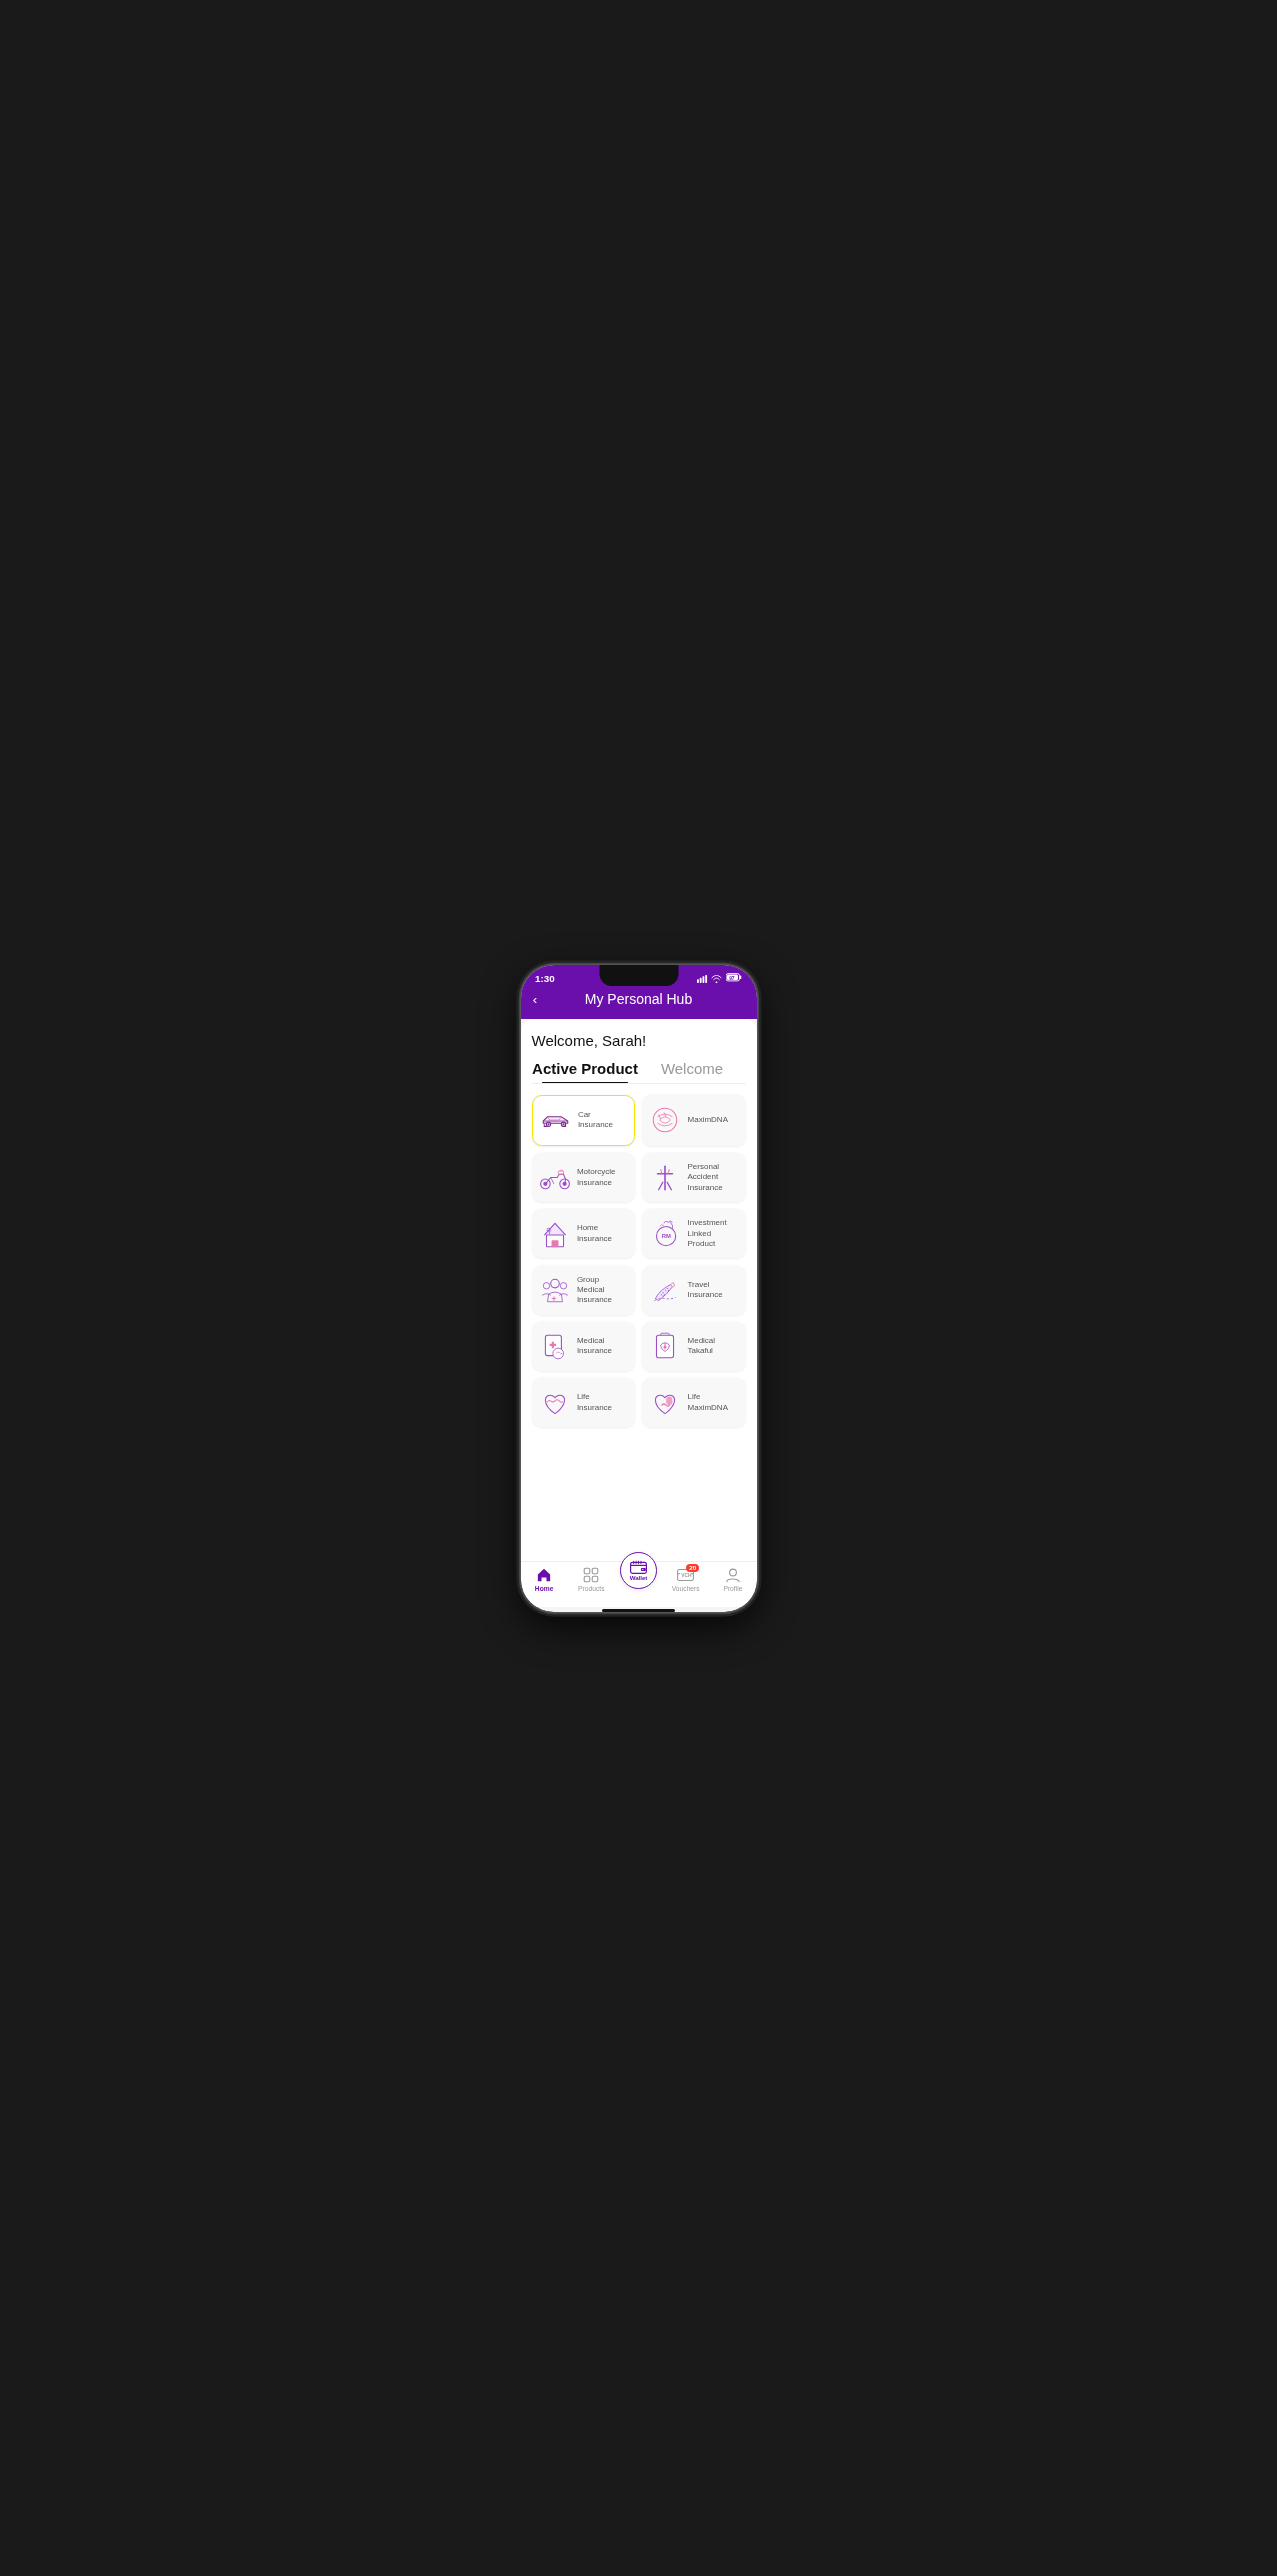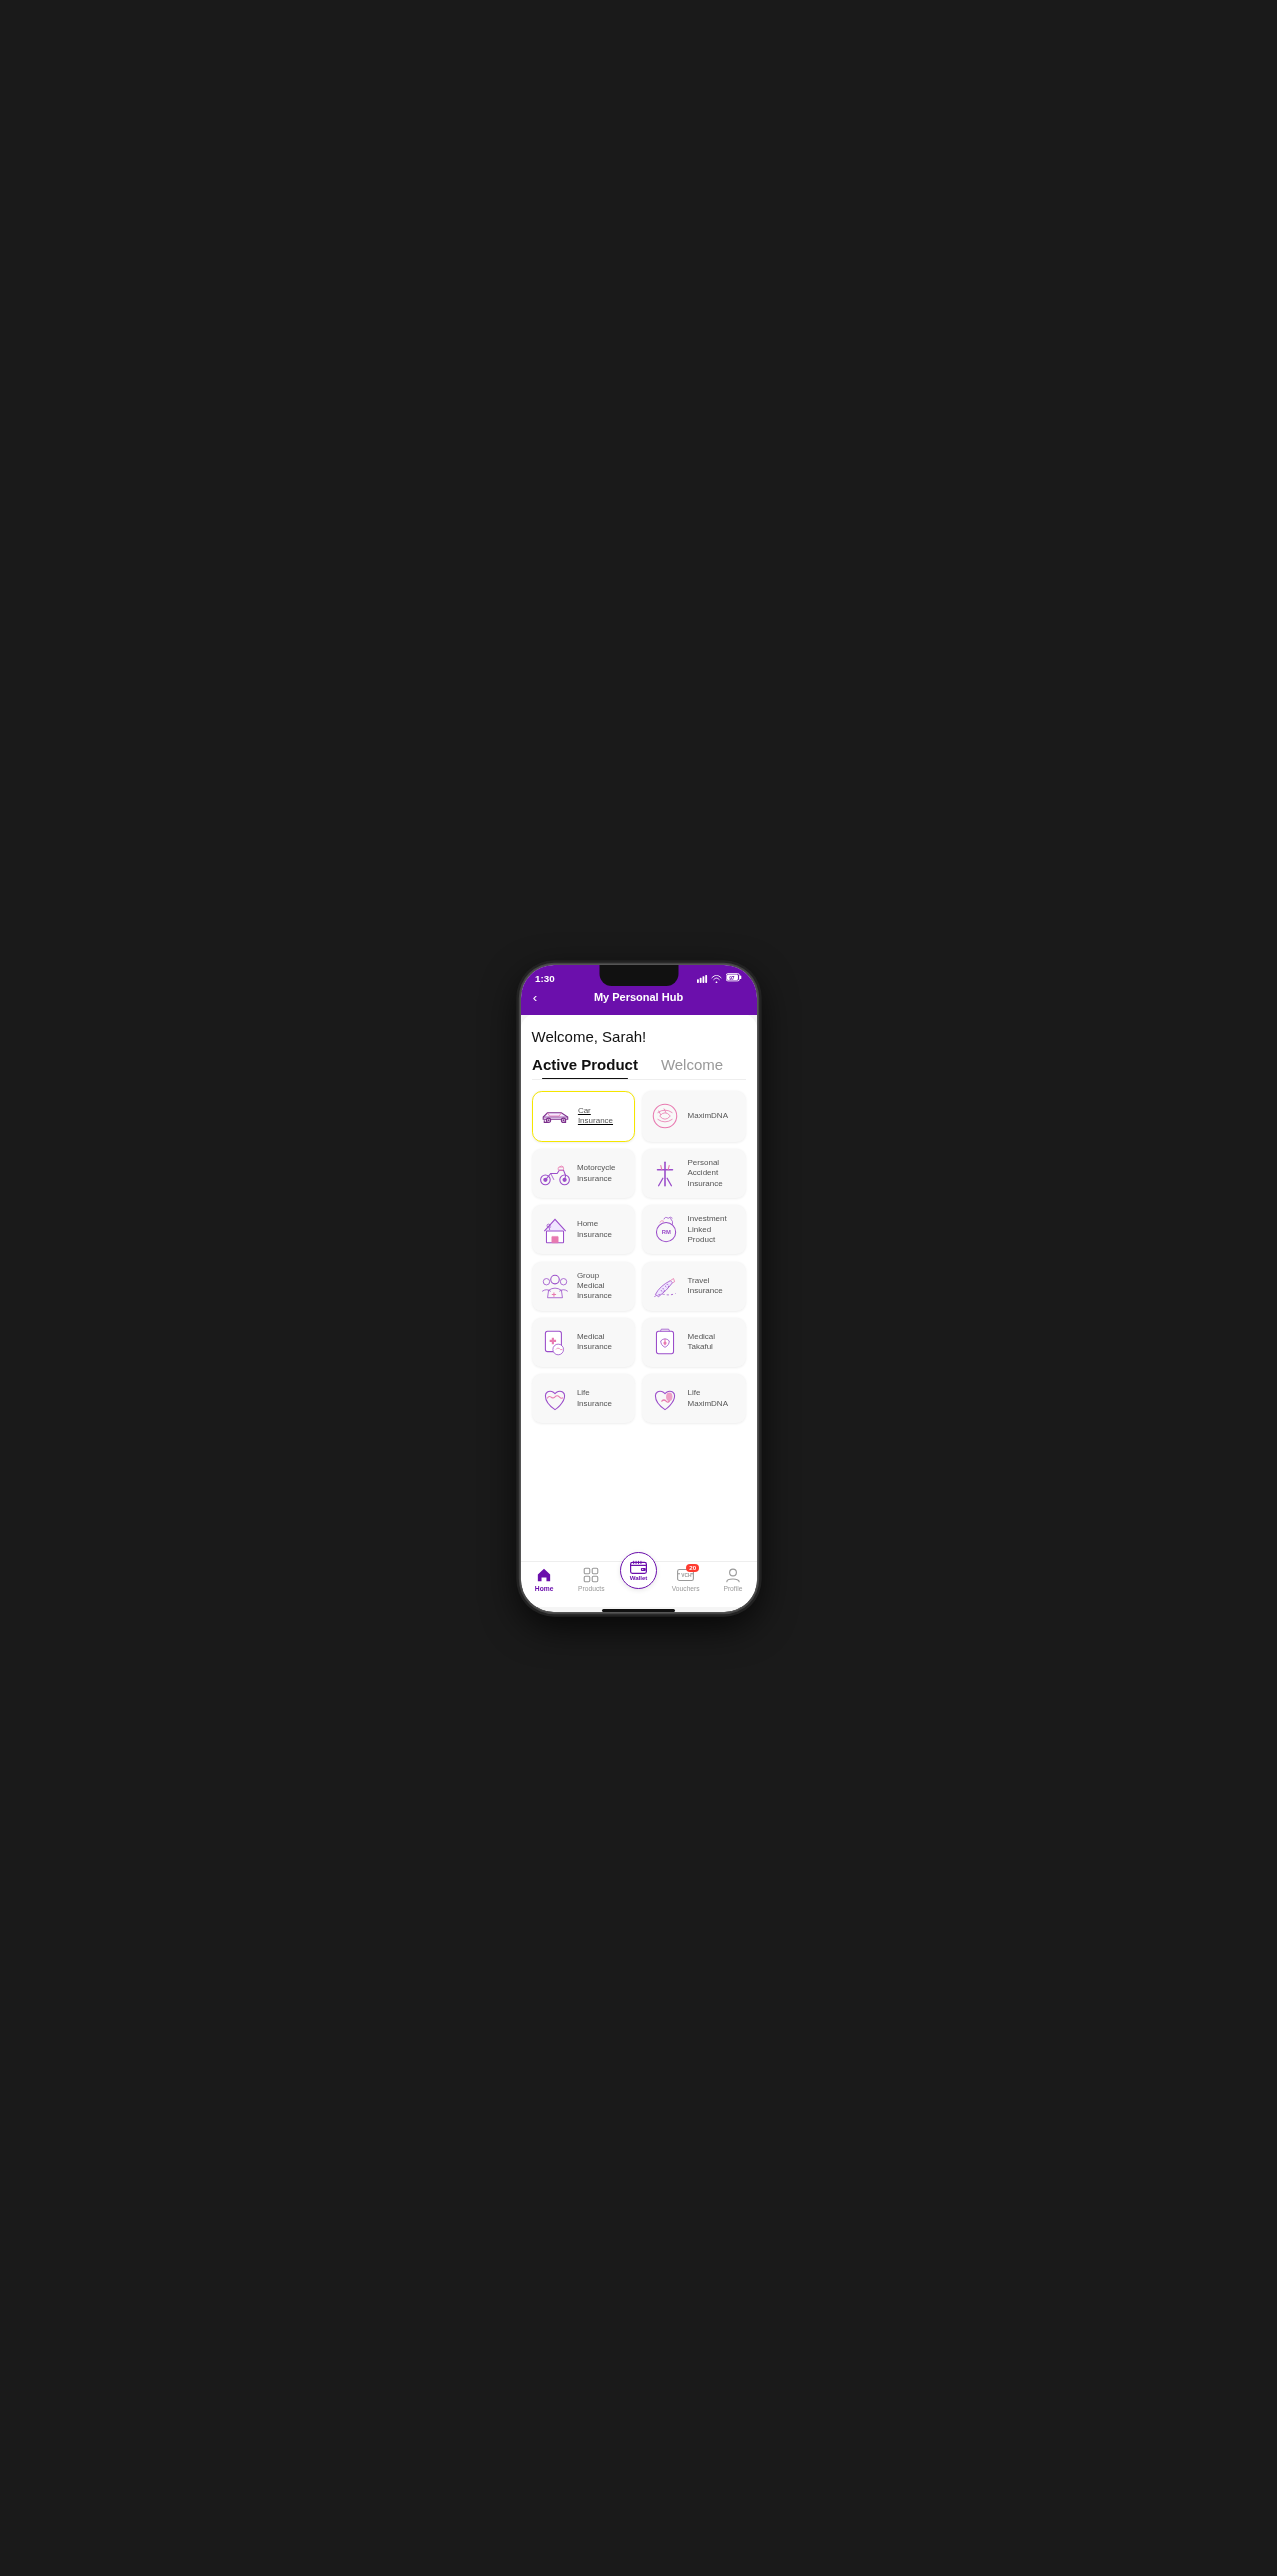--- a/index.html
+++ b/index.html
@@ -74,22 +74,22 @@
     }
     .back-btn {
       position: absolute;
       left: 12.2px;
       color: white;
       font-size: 13.4px;
       cursor: pointer;
     }
     .header-title {
       color: white;
-      font-size: 11px;
-      font-weight: 700;
+      font-size: 14px;
+      font-weight: 400;
     }
     
     .content {
       flex: 1;
       background: white;
       border-radius: 14.6px 14.6px 0 0;
       margin-top: -1.2px;
       overflow-y: auto;
       padding: 13.4px 11px 0;
     }
@@ -142,21 +142,20 @@
       padding: 8.5px 7.3px;
       display: flex;
       align-items: center;
       gap: 6.1px;
       cursor: pointer;
       box-shadow: 0 0.6px 2.4px rgba(0,0,0,0.07);
     }
     .product-card.highlighted {
       border: 1.8px solid #f5e600;
       background: white;
-      text-decoration: underline;
     }
     .product-icon {
       width: 32px;
       height: 32px;
       flex-shrink: 0;
       display: flex;
       align-items: center;
       justify-content: center;
     }
     .product-icon svg {

